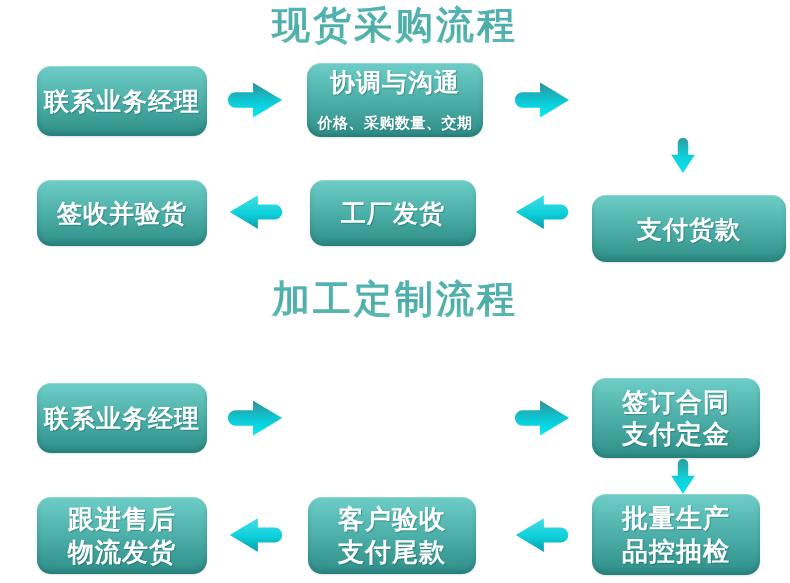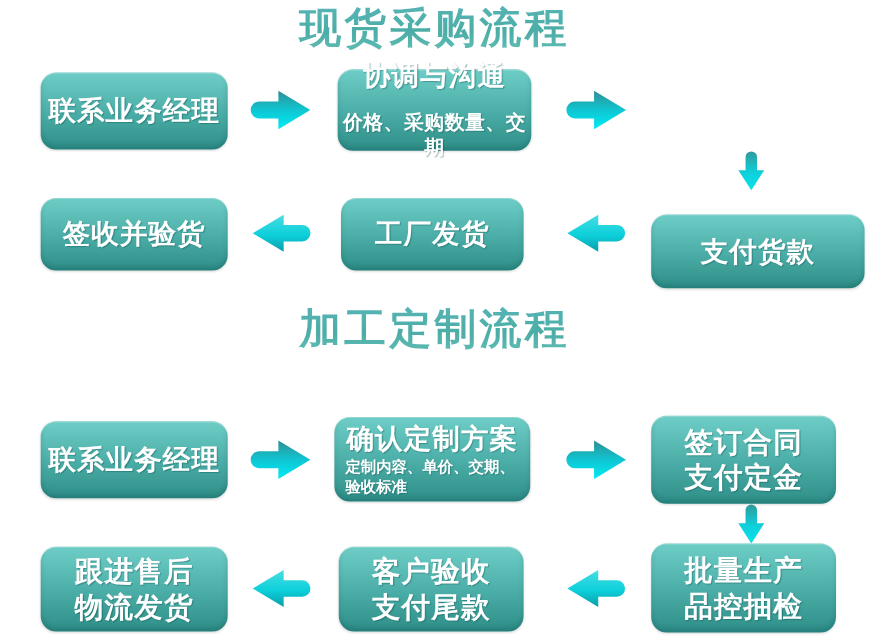--- a/index.html
+++ b/index.html
@@ -50,21 +50,21 @@
     text-align: right;
   }
   .box .line {
     font-size: 26px;
     font-weight: bold;
     letter-spacing: 1px;
     line-height: 1.25;
     text-shadow: 1px 1px 1px rgba(0,70,70,0.35);
   }
   .box .sub {
-    font-size: 18px;
+    font-size: 15px;
     font-weight: bold;
     letter-spacing: 0.5px;
     line-height: 1.3;
     margin-top: 16px;
     text-shadow: 1px 1px 1px rgba(0,70,70,0.3);
   }
   .box .sub-left {
     align-self: flex-start;
     text-align: left;
     padding-left: 10px;
@@ -162,25 +162,20 @@
   <div class="box" style="left:37px; top:383px; width:170px; height:70px;">
     <div class="main">联系业务经理</div>
   </div>
 
   <div class="arrow" style="left:224px; top:392px;">
     <svg width="62" height="52" viewBox="0 0 64 52">
         <path d="M30 18 L30 8 L60 26 L30 44 L30 34 L12 34 A8 8 0 0 1 12 18 Z" fill="url(#agR)"></path>
       </svg>
   </div>
 
-  <div class="box" style="left:304px; top:379px; width:178px; height:77px;">
-    <div class="main">确认定制方案</div>
-    <div class="sub-left">定制内容、单价、交期、</div>
-    <div class="sub-left" style="margin-top:0;">验收标准</div>
-  </div>
 
   <div class="arrow" style="left:511px; top:392px;">
     <svg width="62" height="52" viewBox="0 0 64 52">
         <path d="M30 18 L30 8 L60 26 L30 44 L30 34 L12 34 A8 8 0 0 1 12 18 Z" fill="url(#agR)"></path>
       </svg>
   </div>
 
   <div class="box" style="left:592px; top:378px; width:168px; height:80px;">
     <div class="line">签订合同</div>
     <div class="line">支付定金</div>

